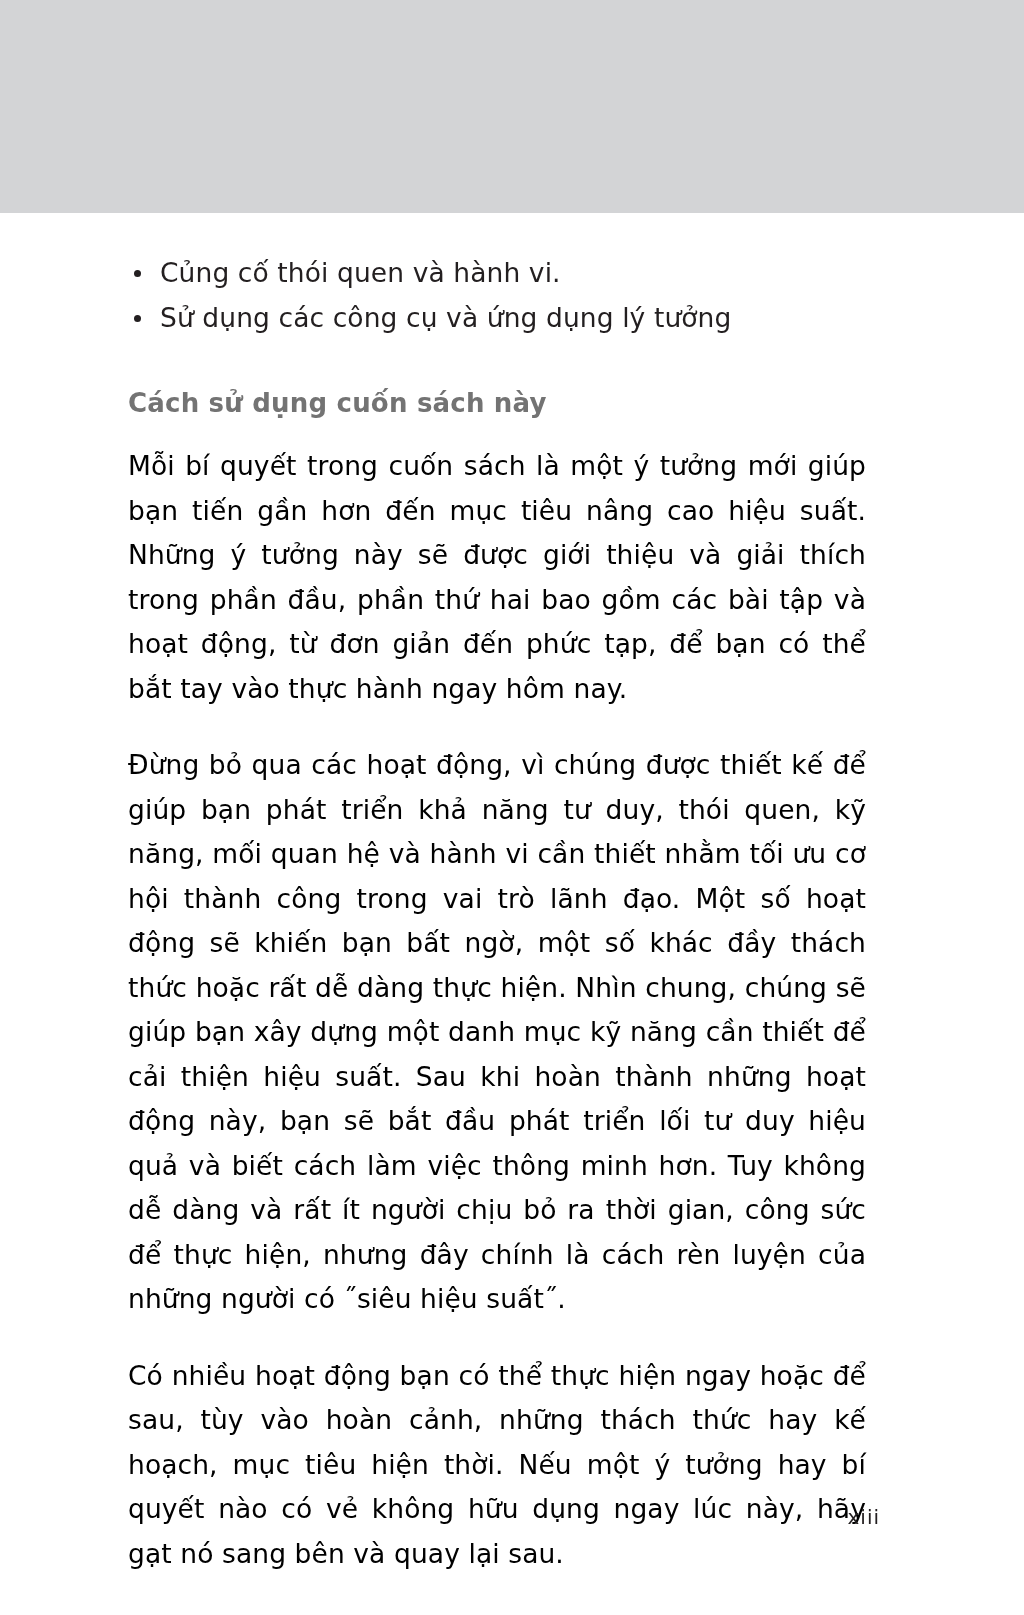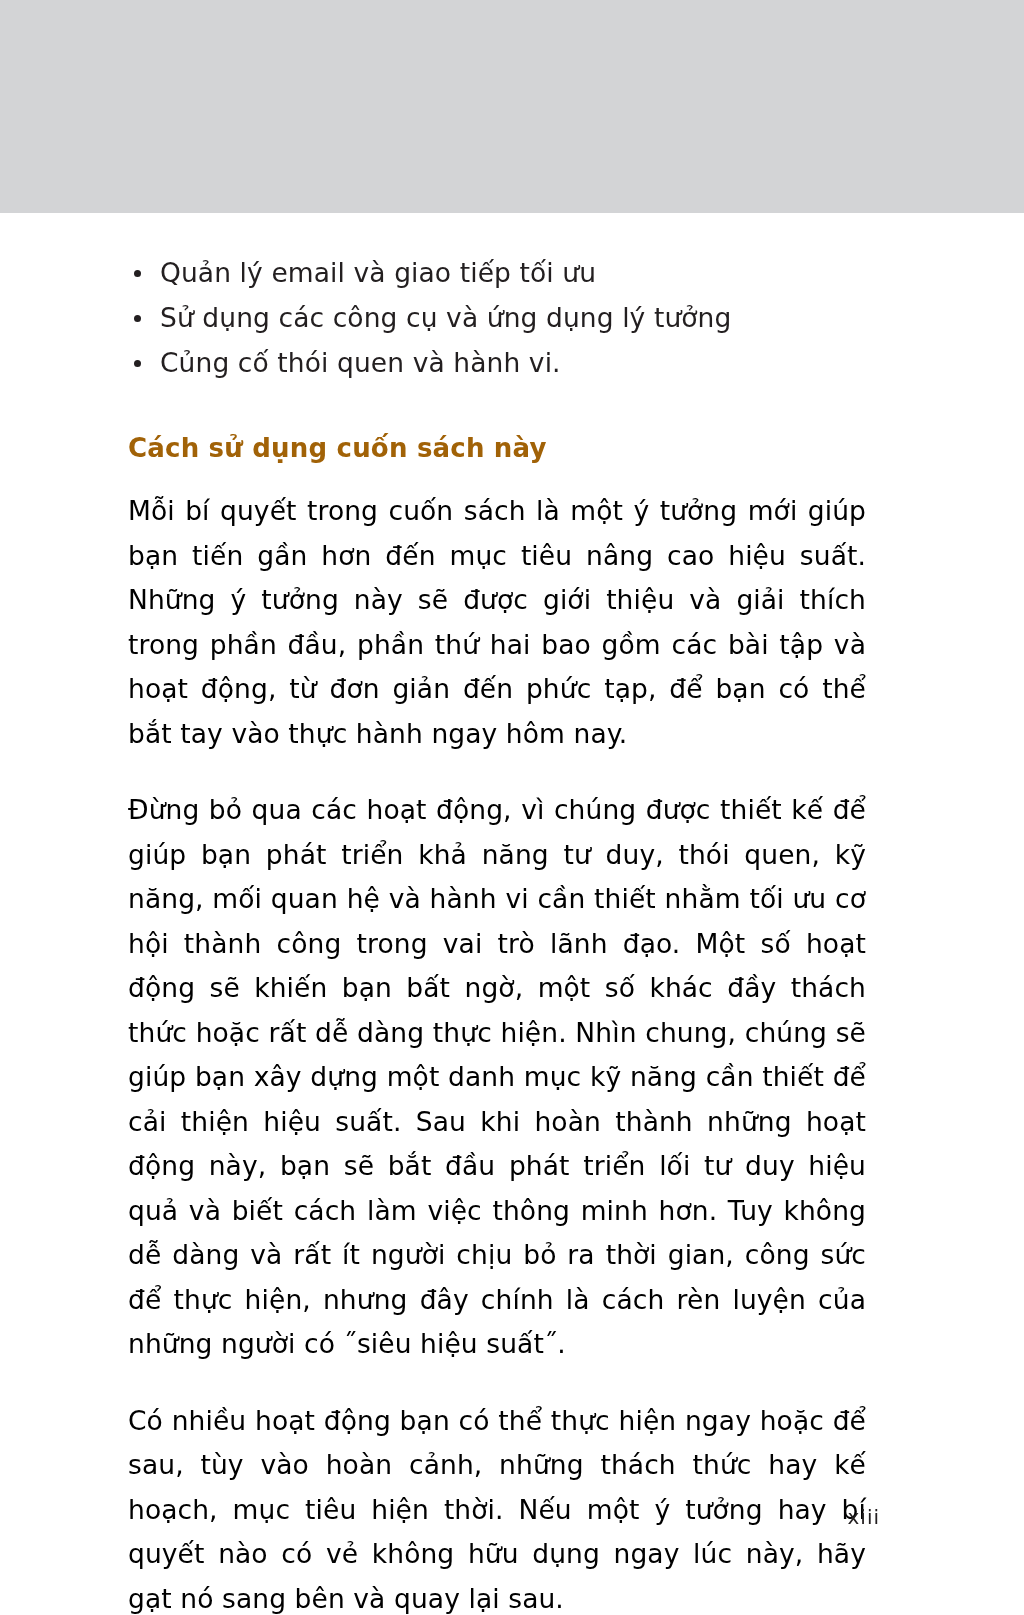--- a/index.html
+++ b/index.html
@@ -57,21 +57,21 @@
     width: 7px;
     height: 7px;
     background: #231f20;
     border-radius: 50%;
   }
   h2.section-heading {
     font-size: 26px;
     font-weight: 700;
     margin: 48px 0 26px 0;
     letter-spacing: 0.2px;
-    color: #a16207;
+    color: #737373;
   }
   p.body-par {
     font-size: 26.5px;
     line-height: 44.5px;
     margin: 0 0 32px 0;
     text-align: justify;
     text-justify: inter-word;
     color: #000000;
     letter-spacing: 0.1px;
   }
@@ -90,23 +90,22 @@
 </head>
 <body>
 
 <div class="page">
 
   <div class="header-band"></div>
 
   <div class="content">
 
     <ul class="bullet-list">
-      <li>Quản lý email và giao tiếp tối ưu</li>
+      <li>Củng cố thói quen và hành vi.</li>
       <li>Sử dụng các công cụ và ứng dụng lý tưởng</li>
-      <li>Củng cố thói quen và hành vi.</li>
     </ul>
 
     <h2 class="section-heading">Cách sử dụng cuốn sách này</h2>
 
     <p class="body-par">Mỗi bí quyết trong cuốn sách là một ý tưởng mới giúp bạn tiến gần hơn đến mục tiêu nâng cao hiệu suất. Những ý tưởng này sẽ được giới thiệu và giải thích trong phần đầu, phần thứ hai bao gồm các bài tập và hoạt động, từ đơn giản đến phức tạp, để bạn có thể bắt tay vào thực hành ngay hôm nay.</p>
     <p class="body-par">Đừng bỏ qua các hoạt động, vì chúng được thiết kế để giúp bạn phát triển khả năng tư duy, thói quen, kỹ năng, mối quan hệ và hành vi cần thiết nhằm tối ưu cơ hội thành công trong vai trò lãnh đạo. Một số hoạt động sẽ khiến bạn bất ngờ, một số khác đầy thách thức hoặc rất dễ dàng thực hiện. Nhìn chung, chúng sẽ giúp bạn xây dựng một danh mục kỹ năng cần thiết để cải thiện hiệu suất. Sau khi hoàn thành những hoạt động này, bạn sẽ bắt đầu phát triển lối tư duy hiệu quả và biết cách làm việc thông minh hơn. Tuy không dễ dàng và rất ít người chịu bỏ ra thời gian, công sức để thực hiện, nhưng đây chính là cách rèn luyện của những người có ˝siêu hiệu suất˝.</p>
     <p class="body-par">Có nhiều hoạt động bạn có thể thực hiện ngay hoặc để sau, tùy vào hoàn cảnh, những thách thức hay kế hoạch, mục tiêu hiện thời. Nếu một ý tưởng hay bí quyết nào có vẻ không hữu dụng ngay lúc này, hãy gạt nó sang bên và quay lại sau.</p>
 
   </div>
 

